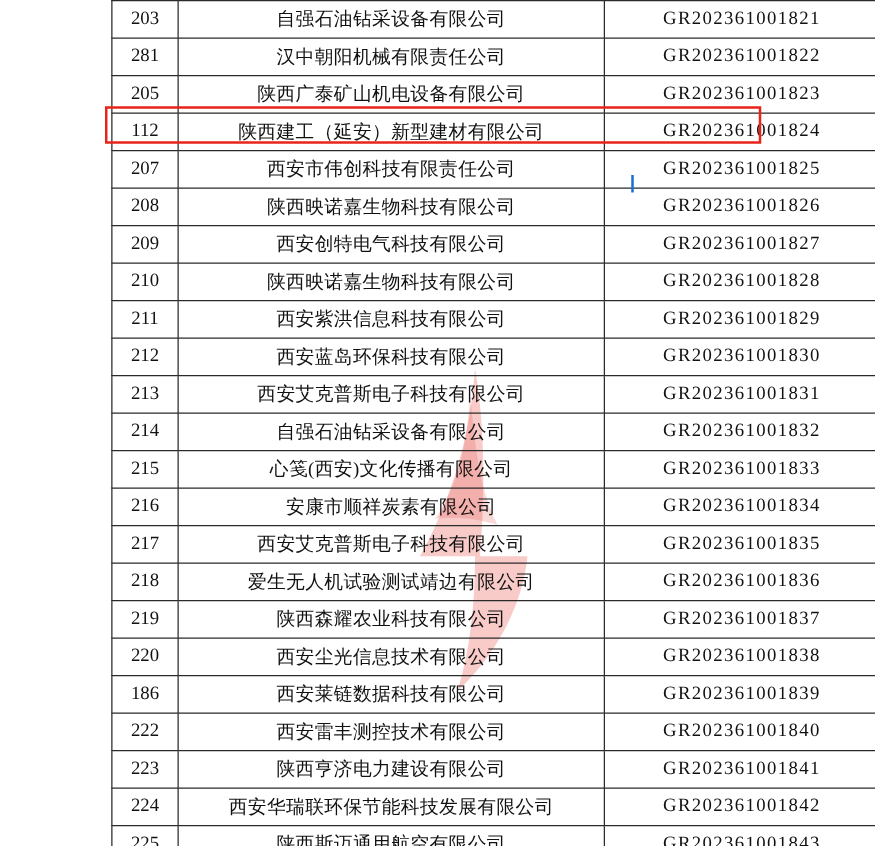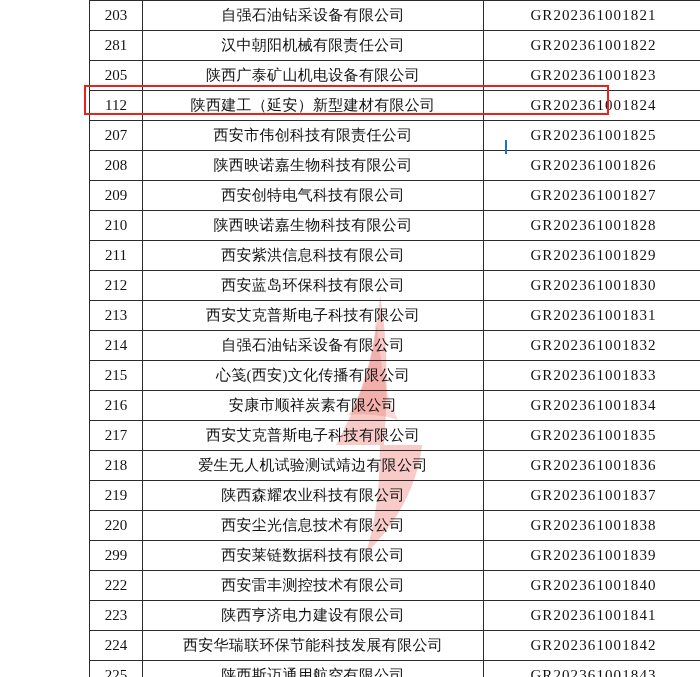--- a/index.html
+++ b/index.html
@@ -194,21 +194,21 @@
         <td class="col-index">219</td>
         <td class="col-name">陕西森耀农业科技有限公司</td>
         <td class="col-code">GR202361001837</td>
       </tr>
       <tr>
         <td class="col-index">220</td>
         <td class="col-name">西安尘光信息技术有限公司</td>
         <td class="col-code">GR202361001838</td>
       </tr>
       <tr>
-        <td class="col-index">299</td>
+        <td class="col-index">186</td>
         <td class="col-name">西安莱链数据科技有限公司</td>
         <td class="col-code">GR202361001839</td>
       </tr>
       <tr>
         <td class="col-index">222</td>
         <td class="col-name">西安雷丰测控技术有限公司</td>
         <td class="col-code">GR202361001840</td>
       </tr>
       <tr>
         <td class="col-index">223</td>

